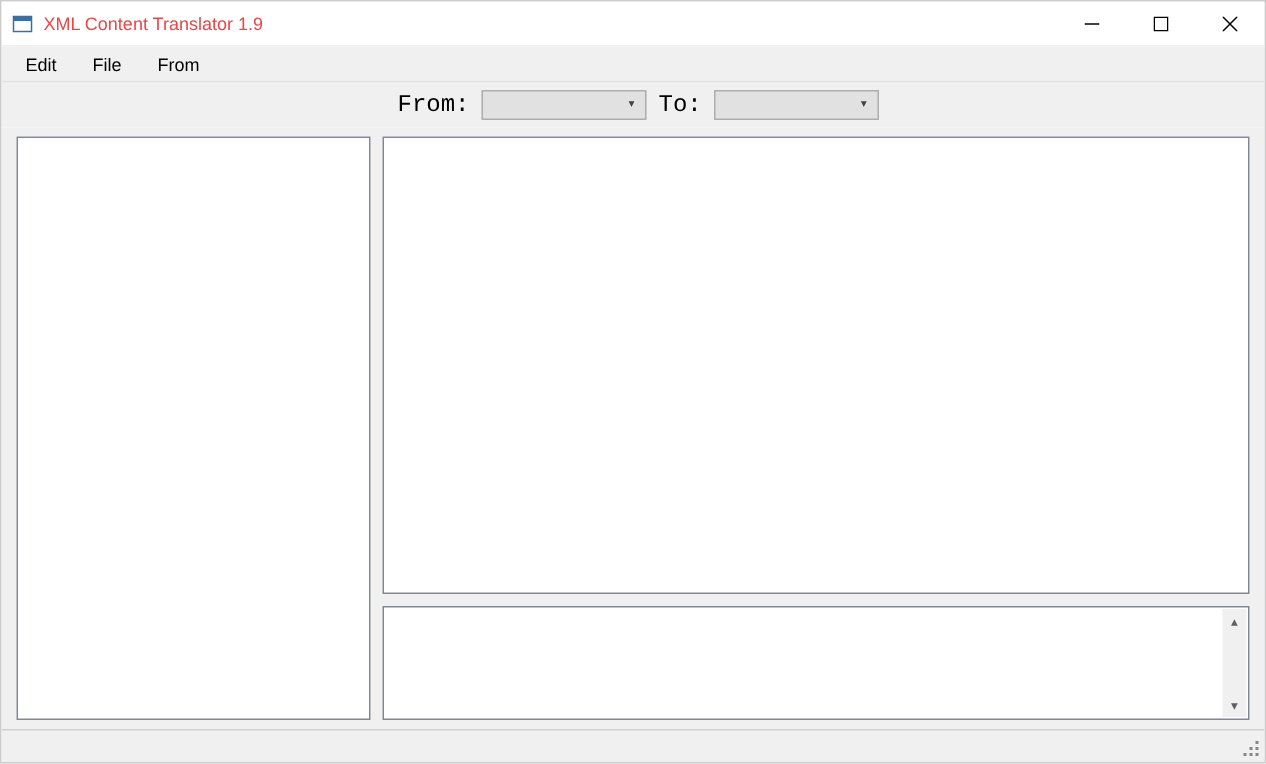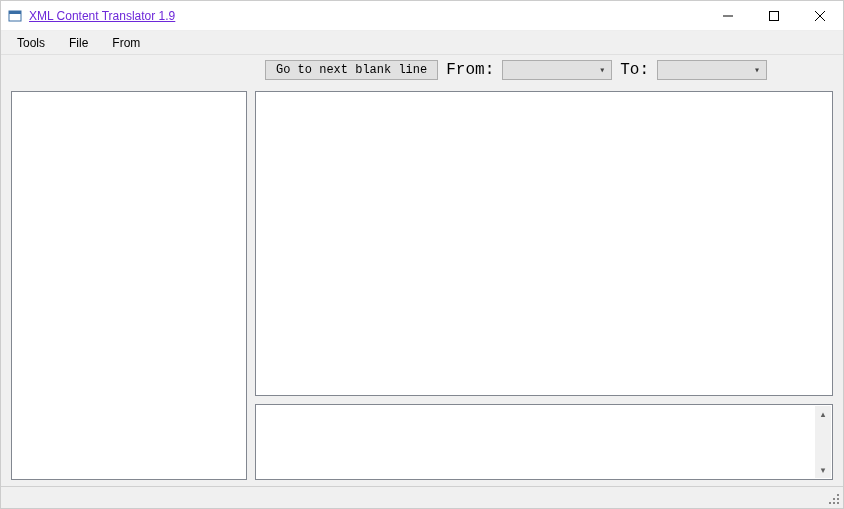--- a/index.html
+++ b/index.html
@@ -24,23 +24,22 @@
     }
     .titlebar .app-icon {
       width: 16px; height: 16px;
       margin-right: 6px;
       display: inline-flex;
       align-items: center;
       justify-content: center;
     }
     .titlebar .title {
       font-size: 12px;
-      color: #6d28d9;
-      flex: 1;
-      text-decoration: underline;
+      color: #ef4444;
+      flex: 1;
     }
     .win-controls { display: flex; height: 100%; }
     .win-btn {
       width: 46px;
       display: flex;
       align-items: center;
       justify-content: center;
       cursor: pointer;
     }
     .menubar {
@@ -187,28 +186,27 @@
     <div class="win-btn close">
       <svg width="10" height="10">
           <line x1="0" y1="0" x2="10" y2="10" stroke="#000" stroke-width="1"></line>
           <line x1="10" y1="0" x2="0" y2="10" stroke="#000" stroke-width="1"></line>
         </svg>
     </div>
   </div>
 </div>
 
 <div class="menubar">
-  <div class="menu-item">Tools</div>
+  <div class="menu-item">Edit</div>
   <div class="menu-item">File</div>
   <div class="menu-item">From</div>
 </div>
 
 <div class="toolbar">
   <div class="toolbar-spacer-left"></div>
-  <button class="btn">Go to next blank line</button>
   <span class="lbl">From:</span>
   <div class="combo">
     <span></span>
     <span class="chev">▾</span>
   </div>
   <span class="lbl">To:</span>
   <div class="combo">
     <span></span>
     <span class="chev">▾</span>
   </div>

